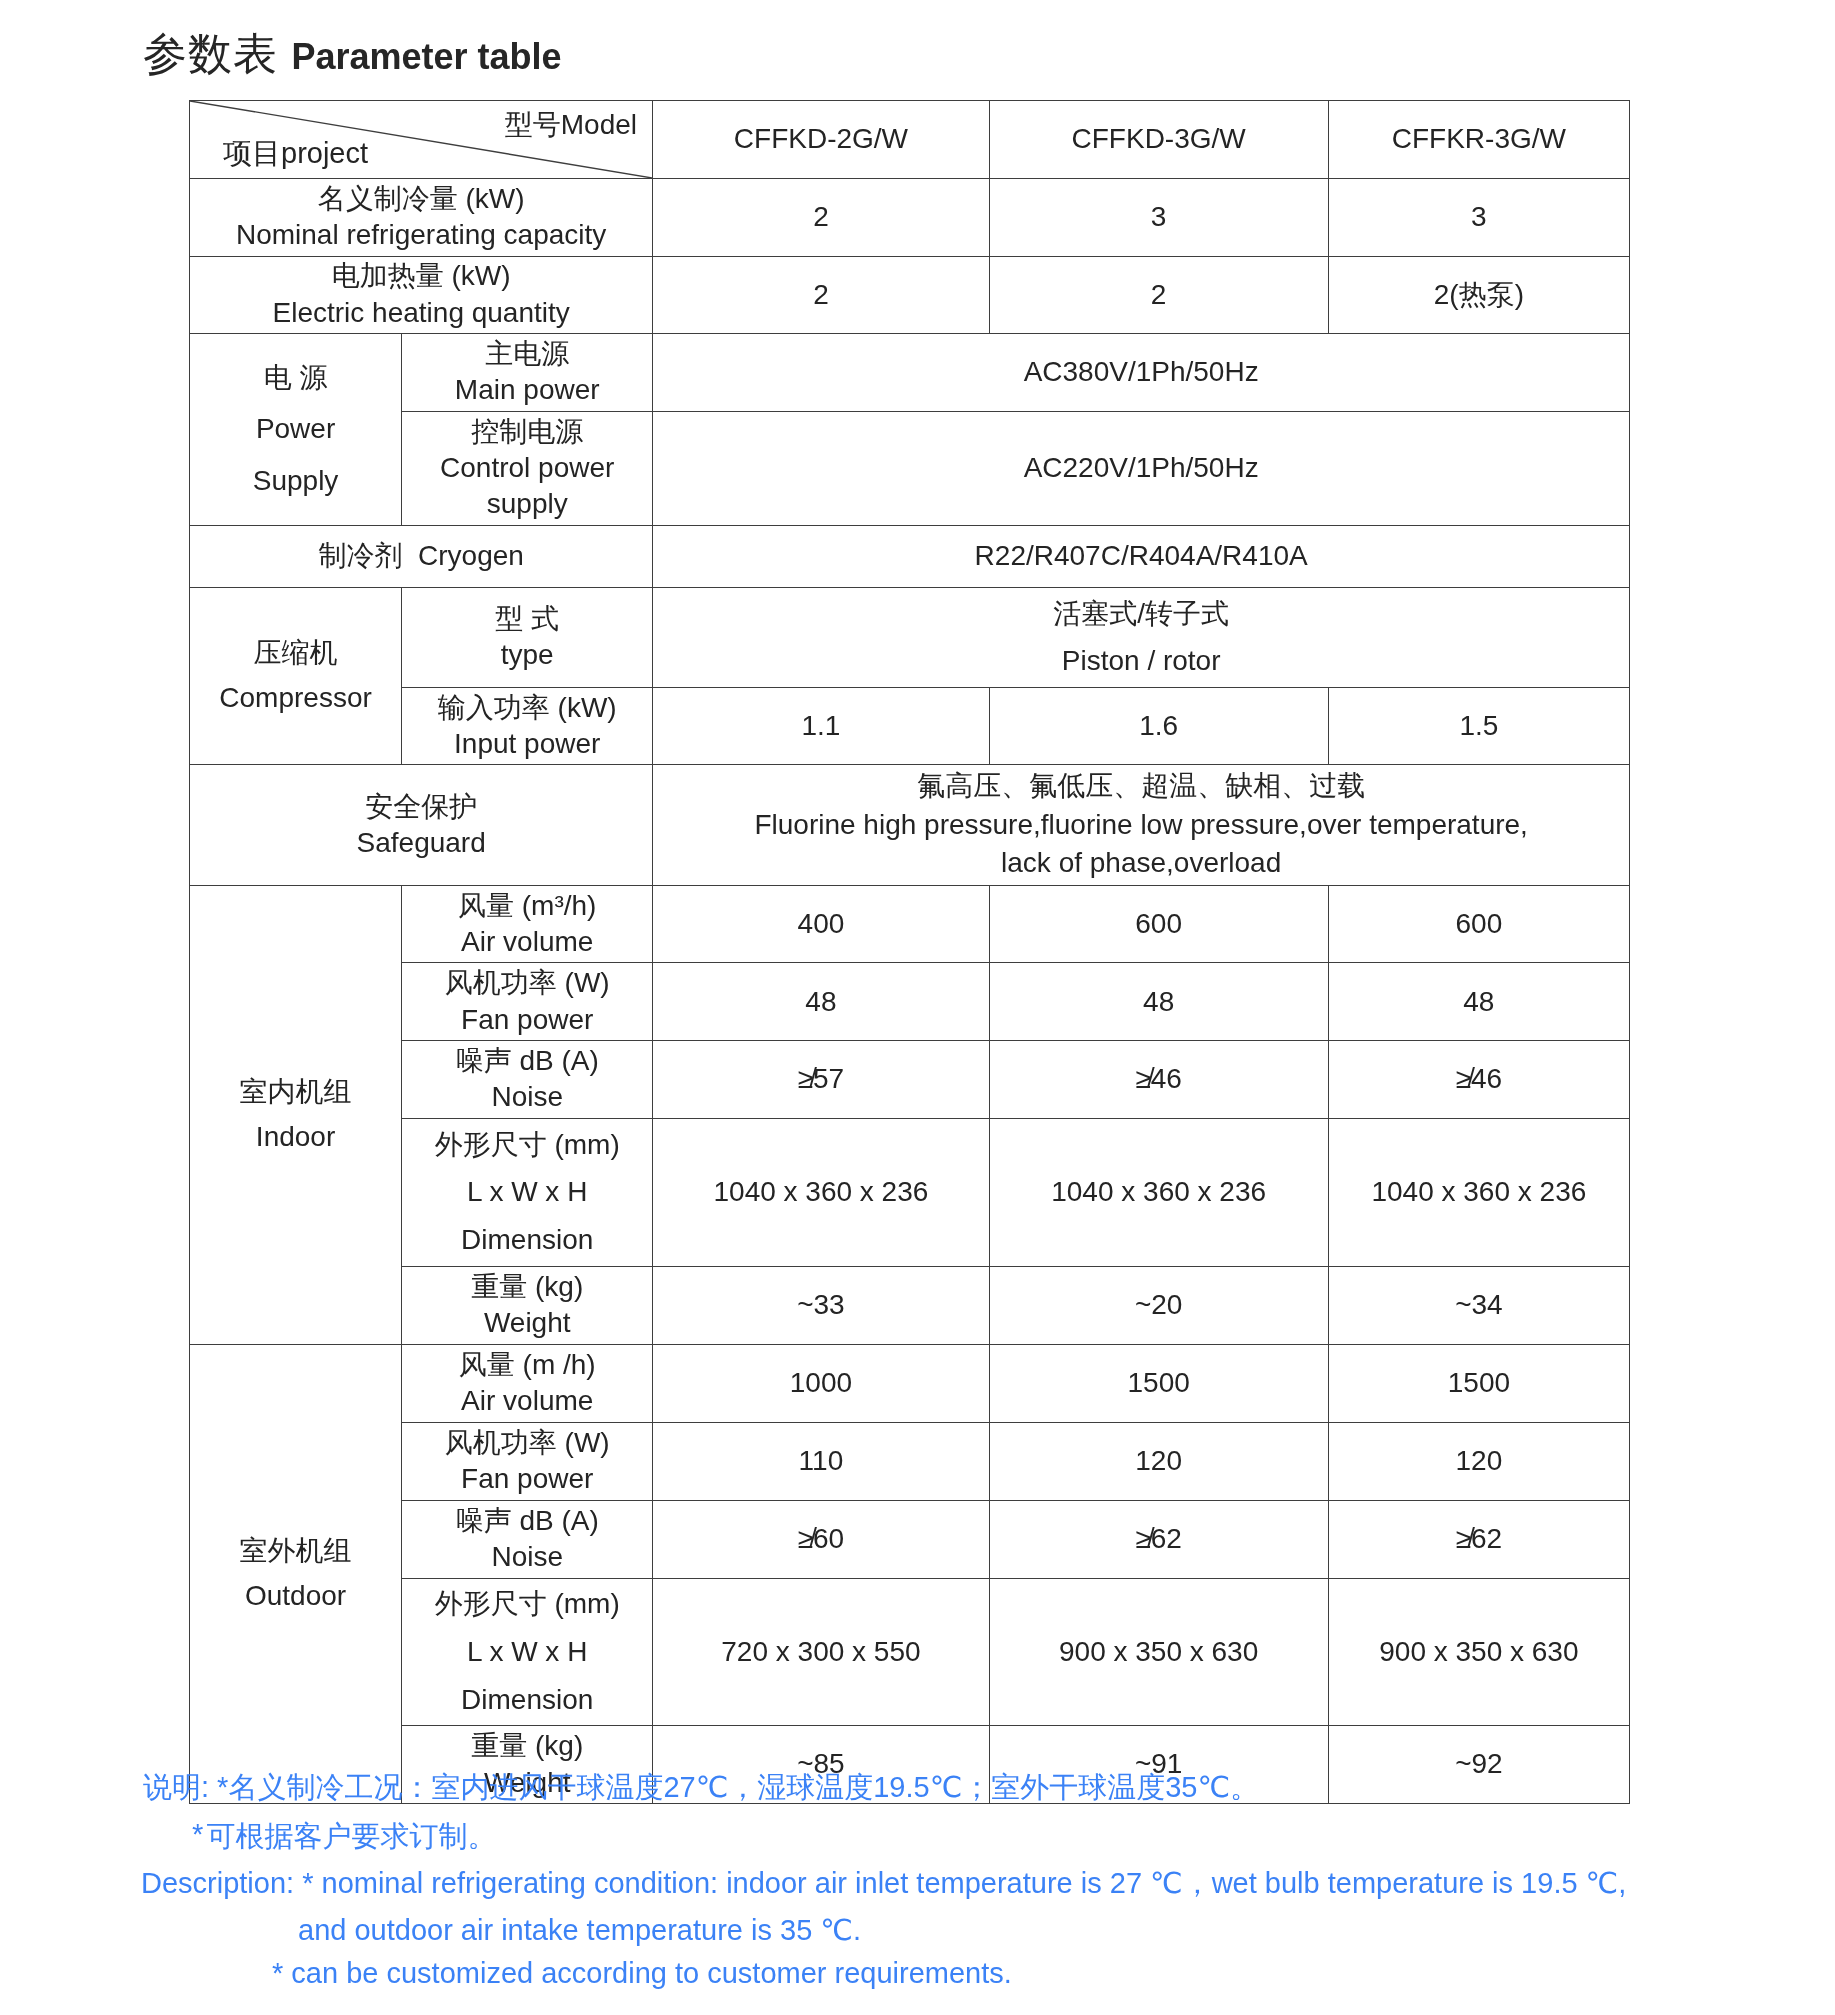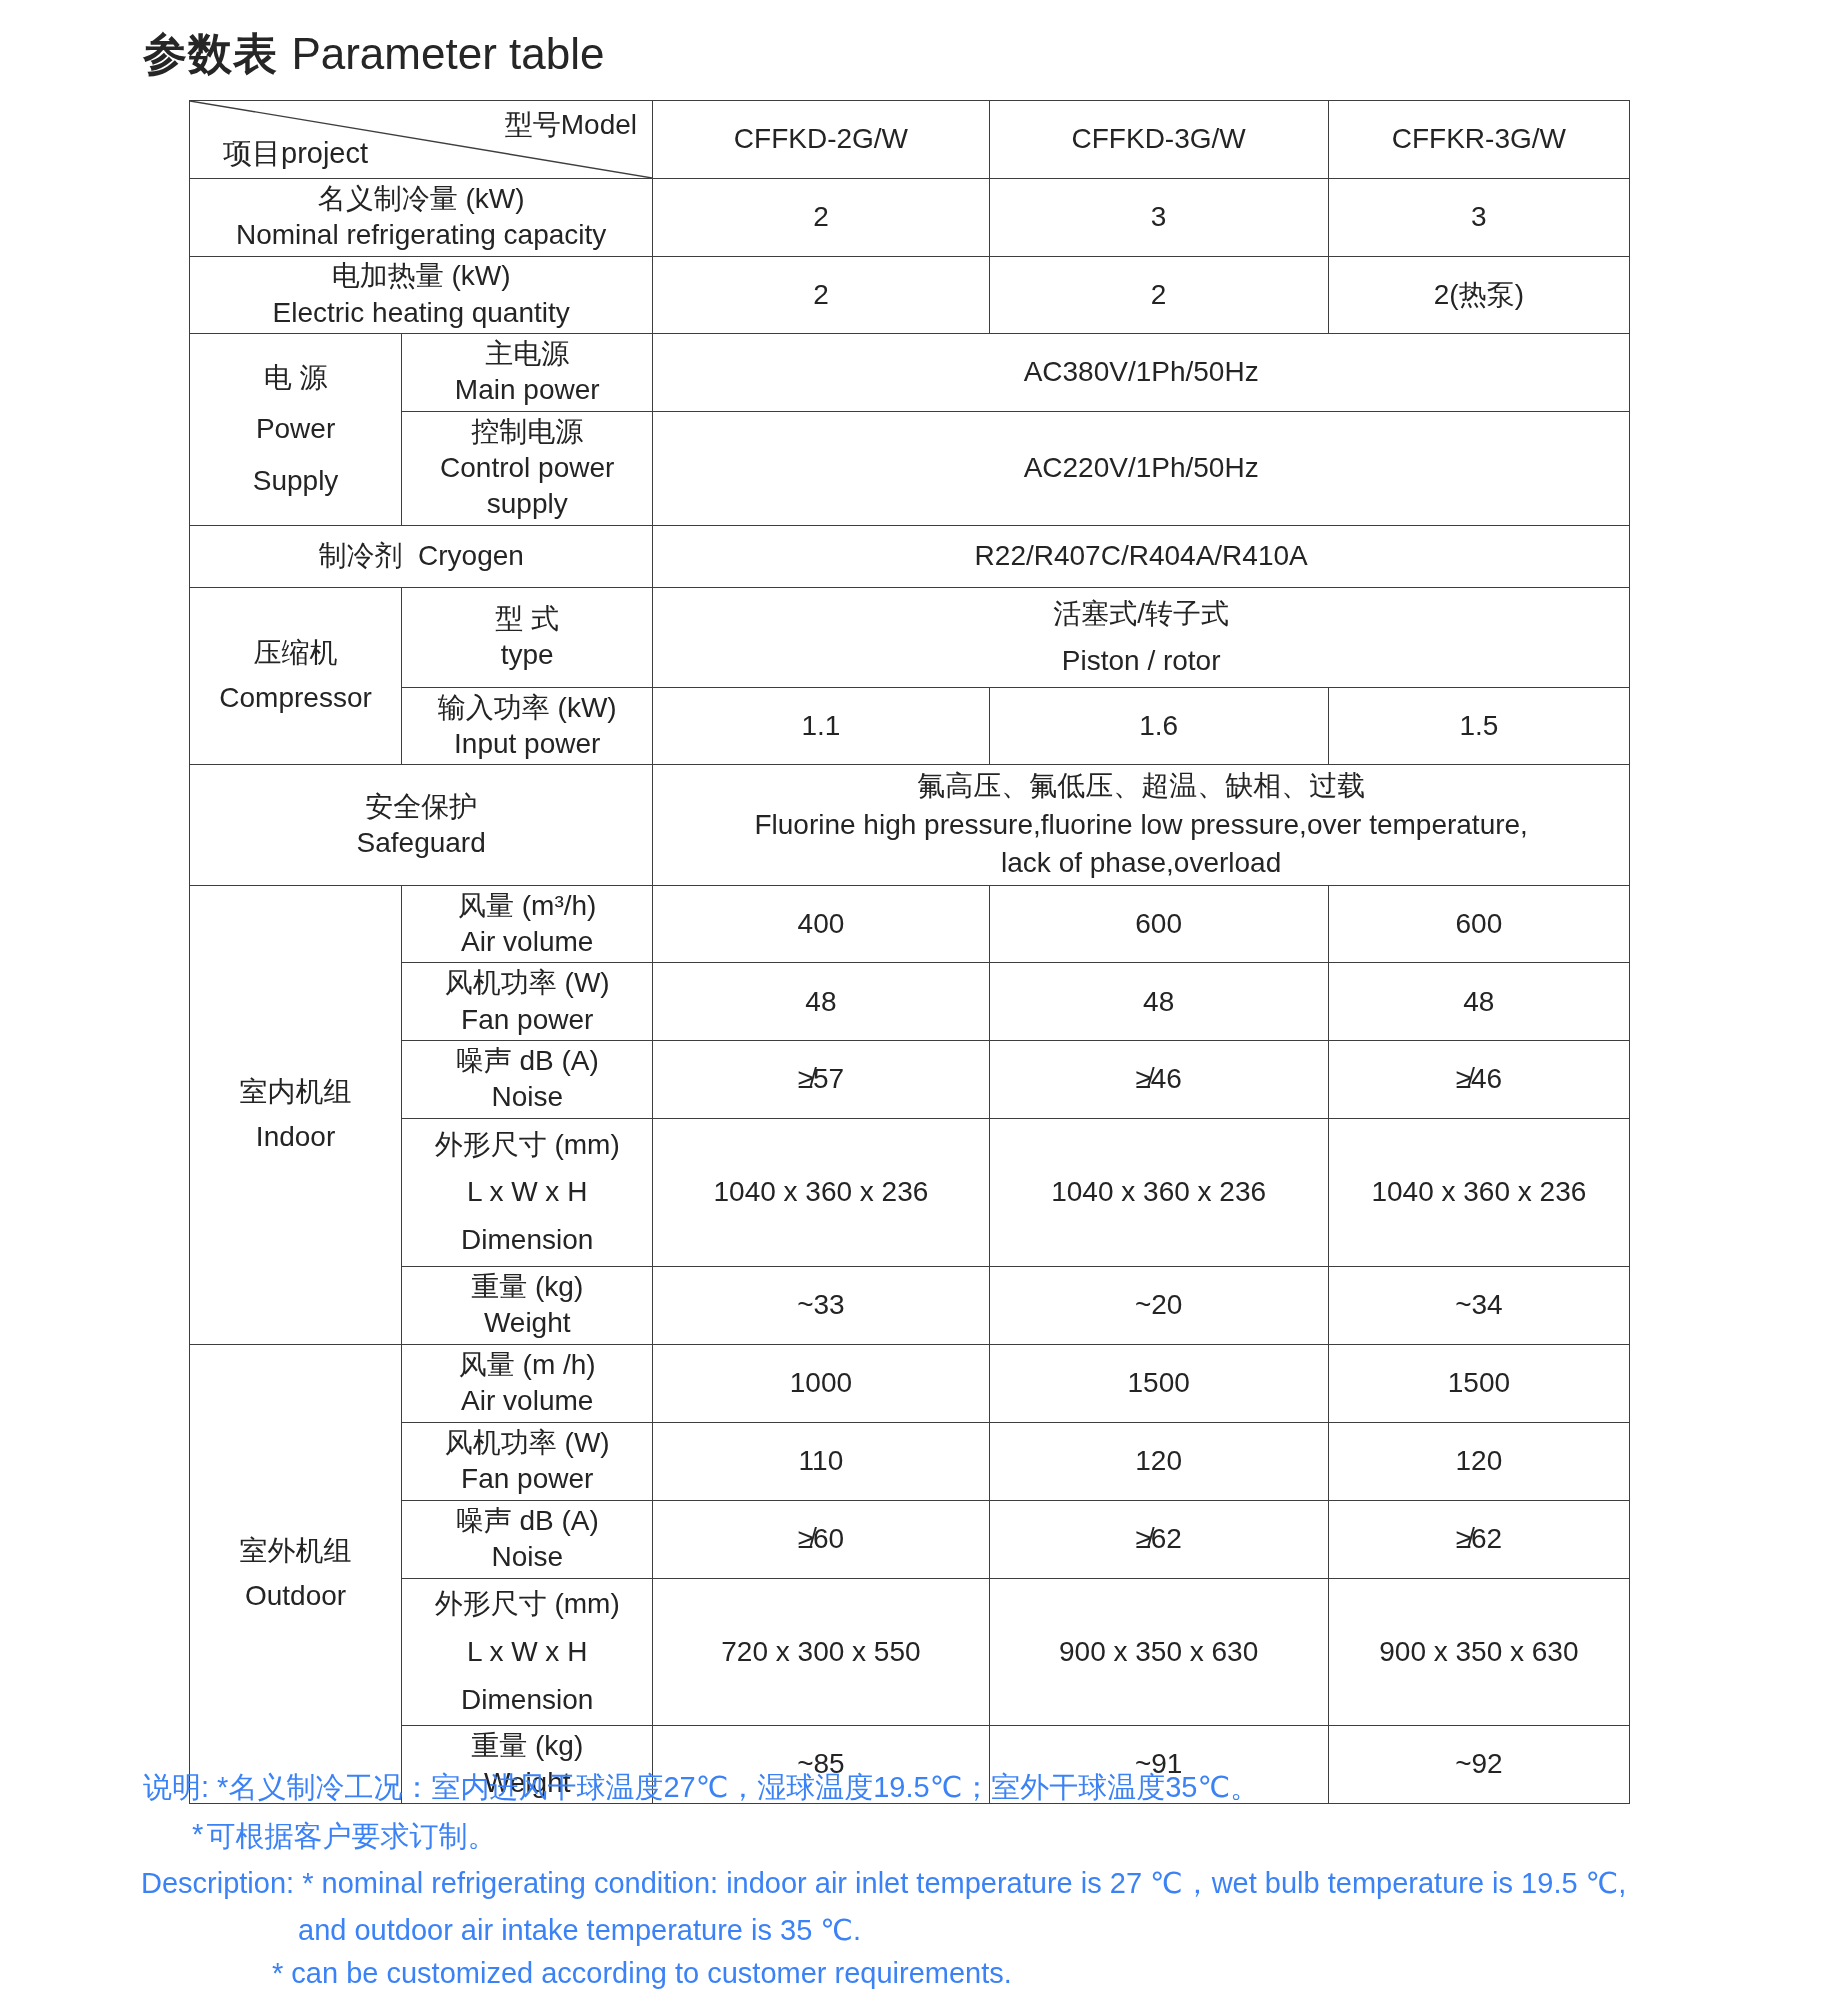--- a/index.html
+++ b/index.html
@@ -3,22 +3,22 @@
 <meta charset="utf-8">
 <style>
   html,body{margin:0;padding:0;background:#ffffff;}
   body{
     width:1835px;height:2016px;position:relative;overflow:hidden;
     font-family:"Liberation Sans","DejaVu Sans",sans-serif;
     color:#262626;
     -webkit-font-smoothing:antialiased;
   }
   .page-title{position:absolute;left:143px;top:25px;white-space:nowrap;}
-  .page-title .tzh{font-size:44px;font-weight:700;letter-spacing:1px;}
-  .page-title .ten{font-size:44px;font-weight:400;margin-left:13.4px;}
+  .page-title .tzh{font-size:44px;font-weight:400;letter-spacing:1px;}
+  .page-title .ten{font-size:36px;font-weight:700;margin-left:13.4px;}
 
   table.param{
     position:absolute;left:189px;top:100px;width:1441px;
     border-collapse:collapse;table-layout:fixed;
     border:1.9px solid #383838;
   }
   table.param td{
     border:1px solid #3e3e3e;
     text-align:center;vertical-align:middle;
     font-size:28px;line-height:1.3;color:#242424;

